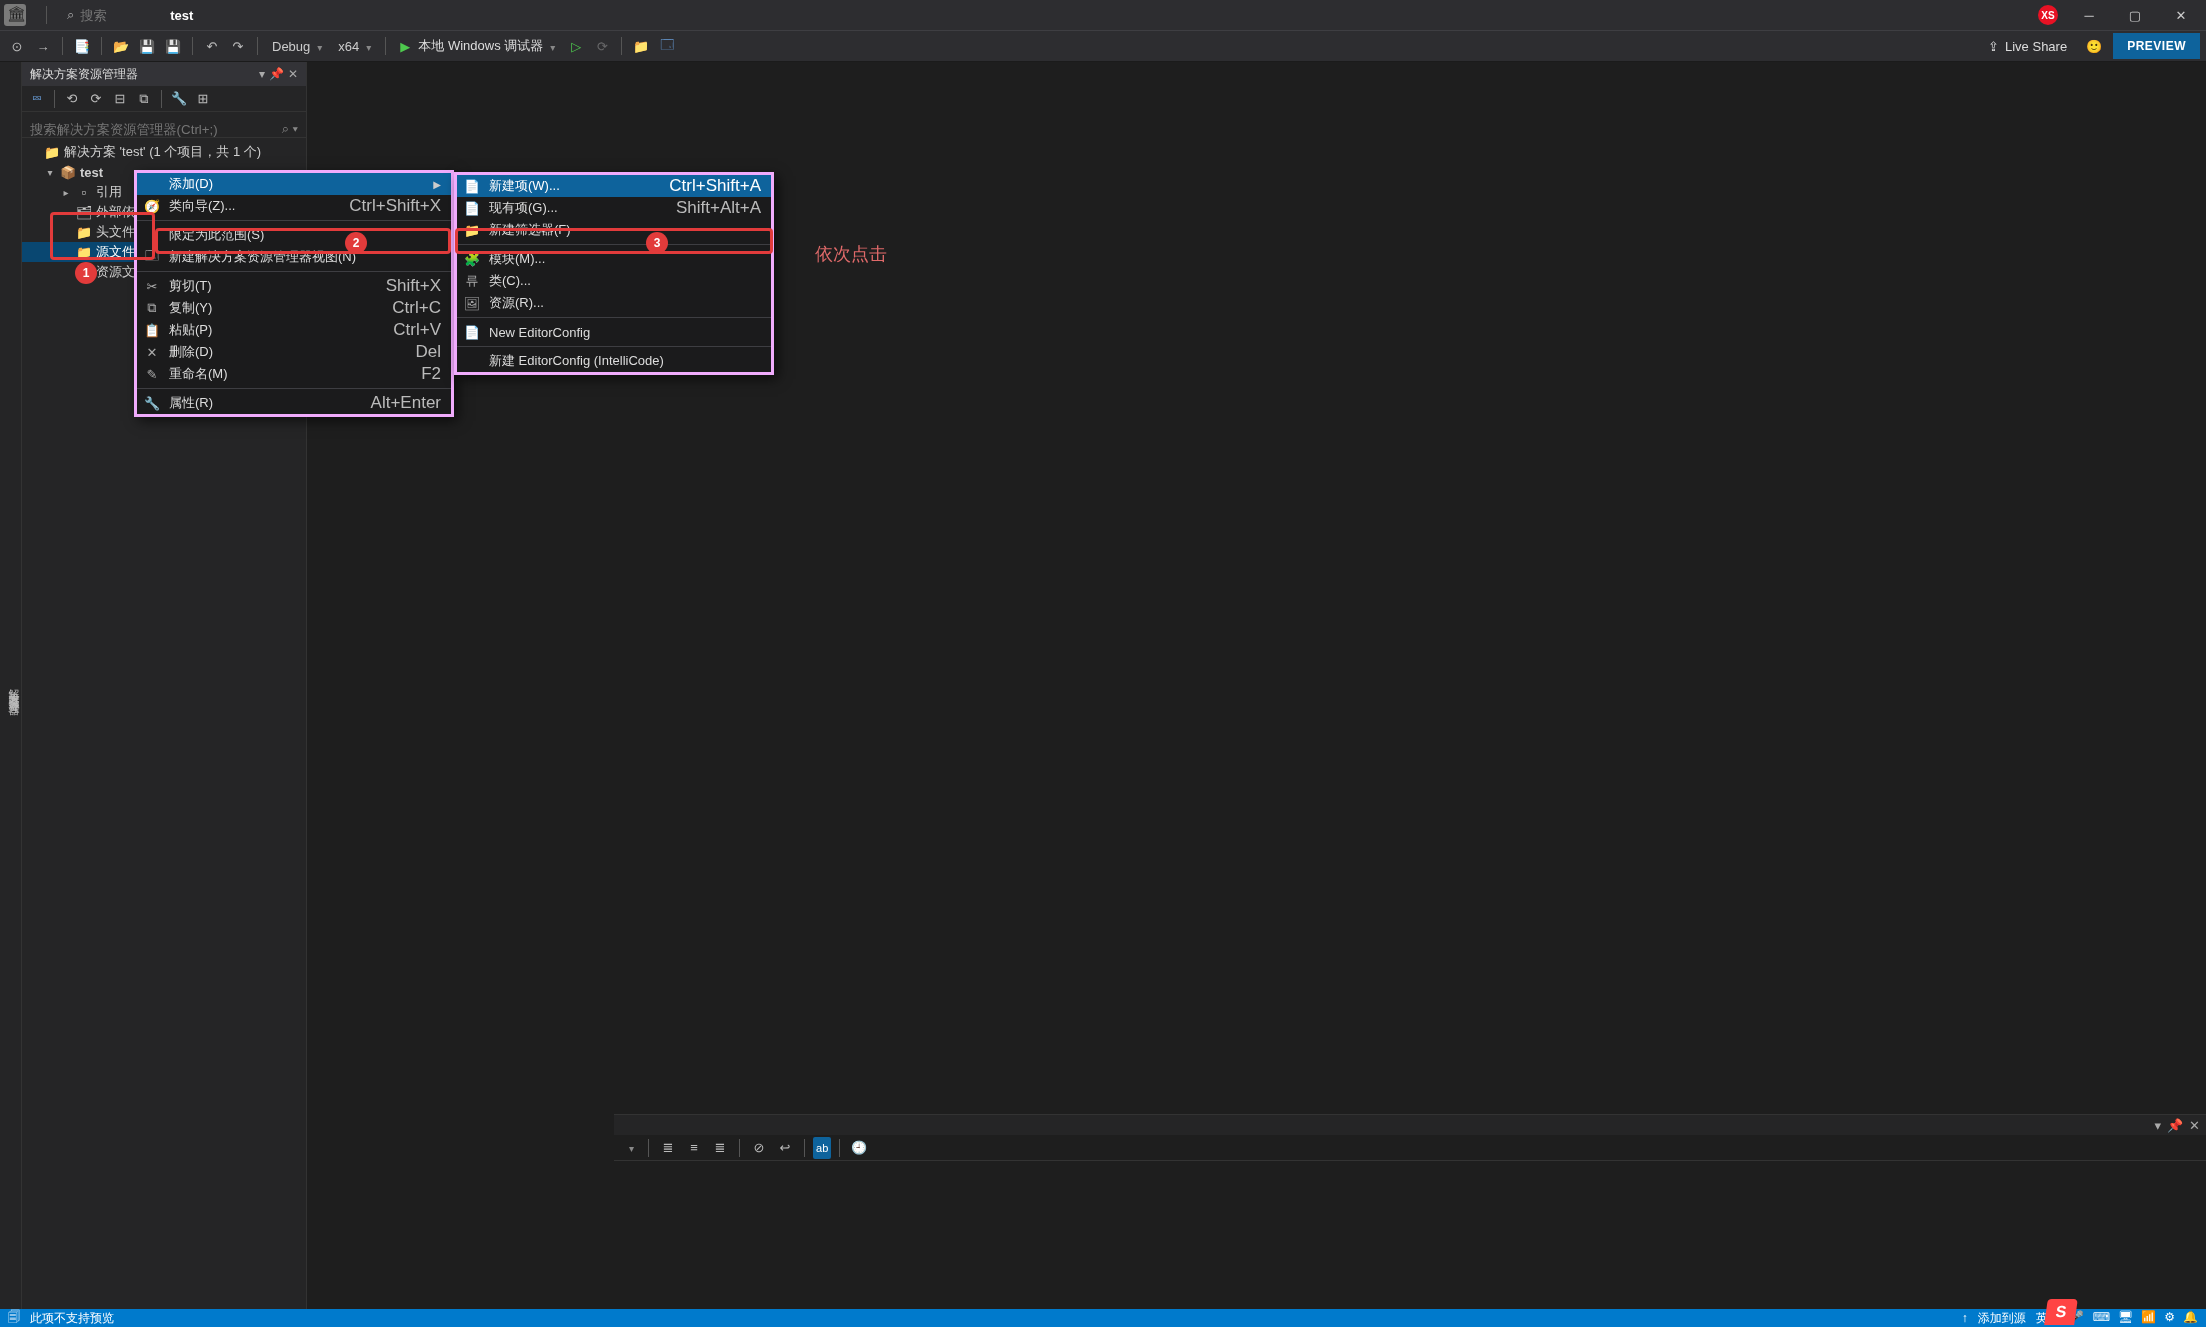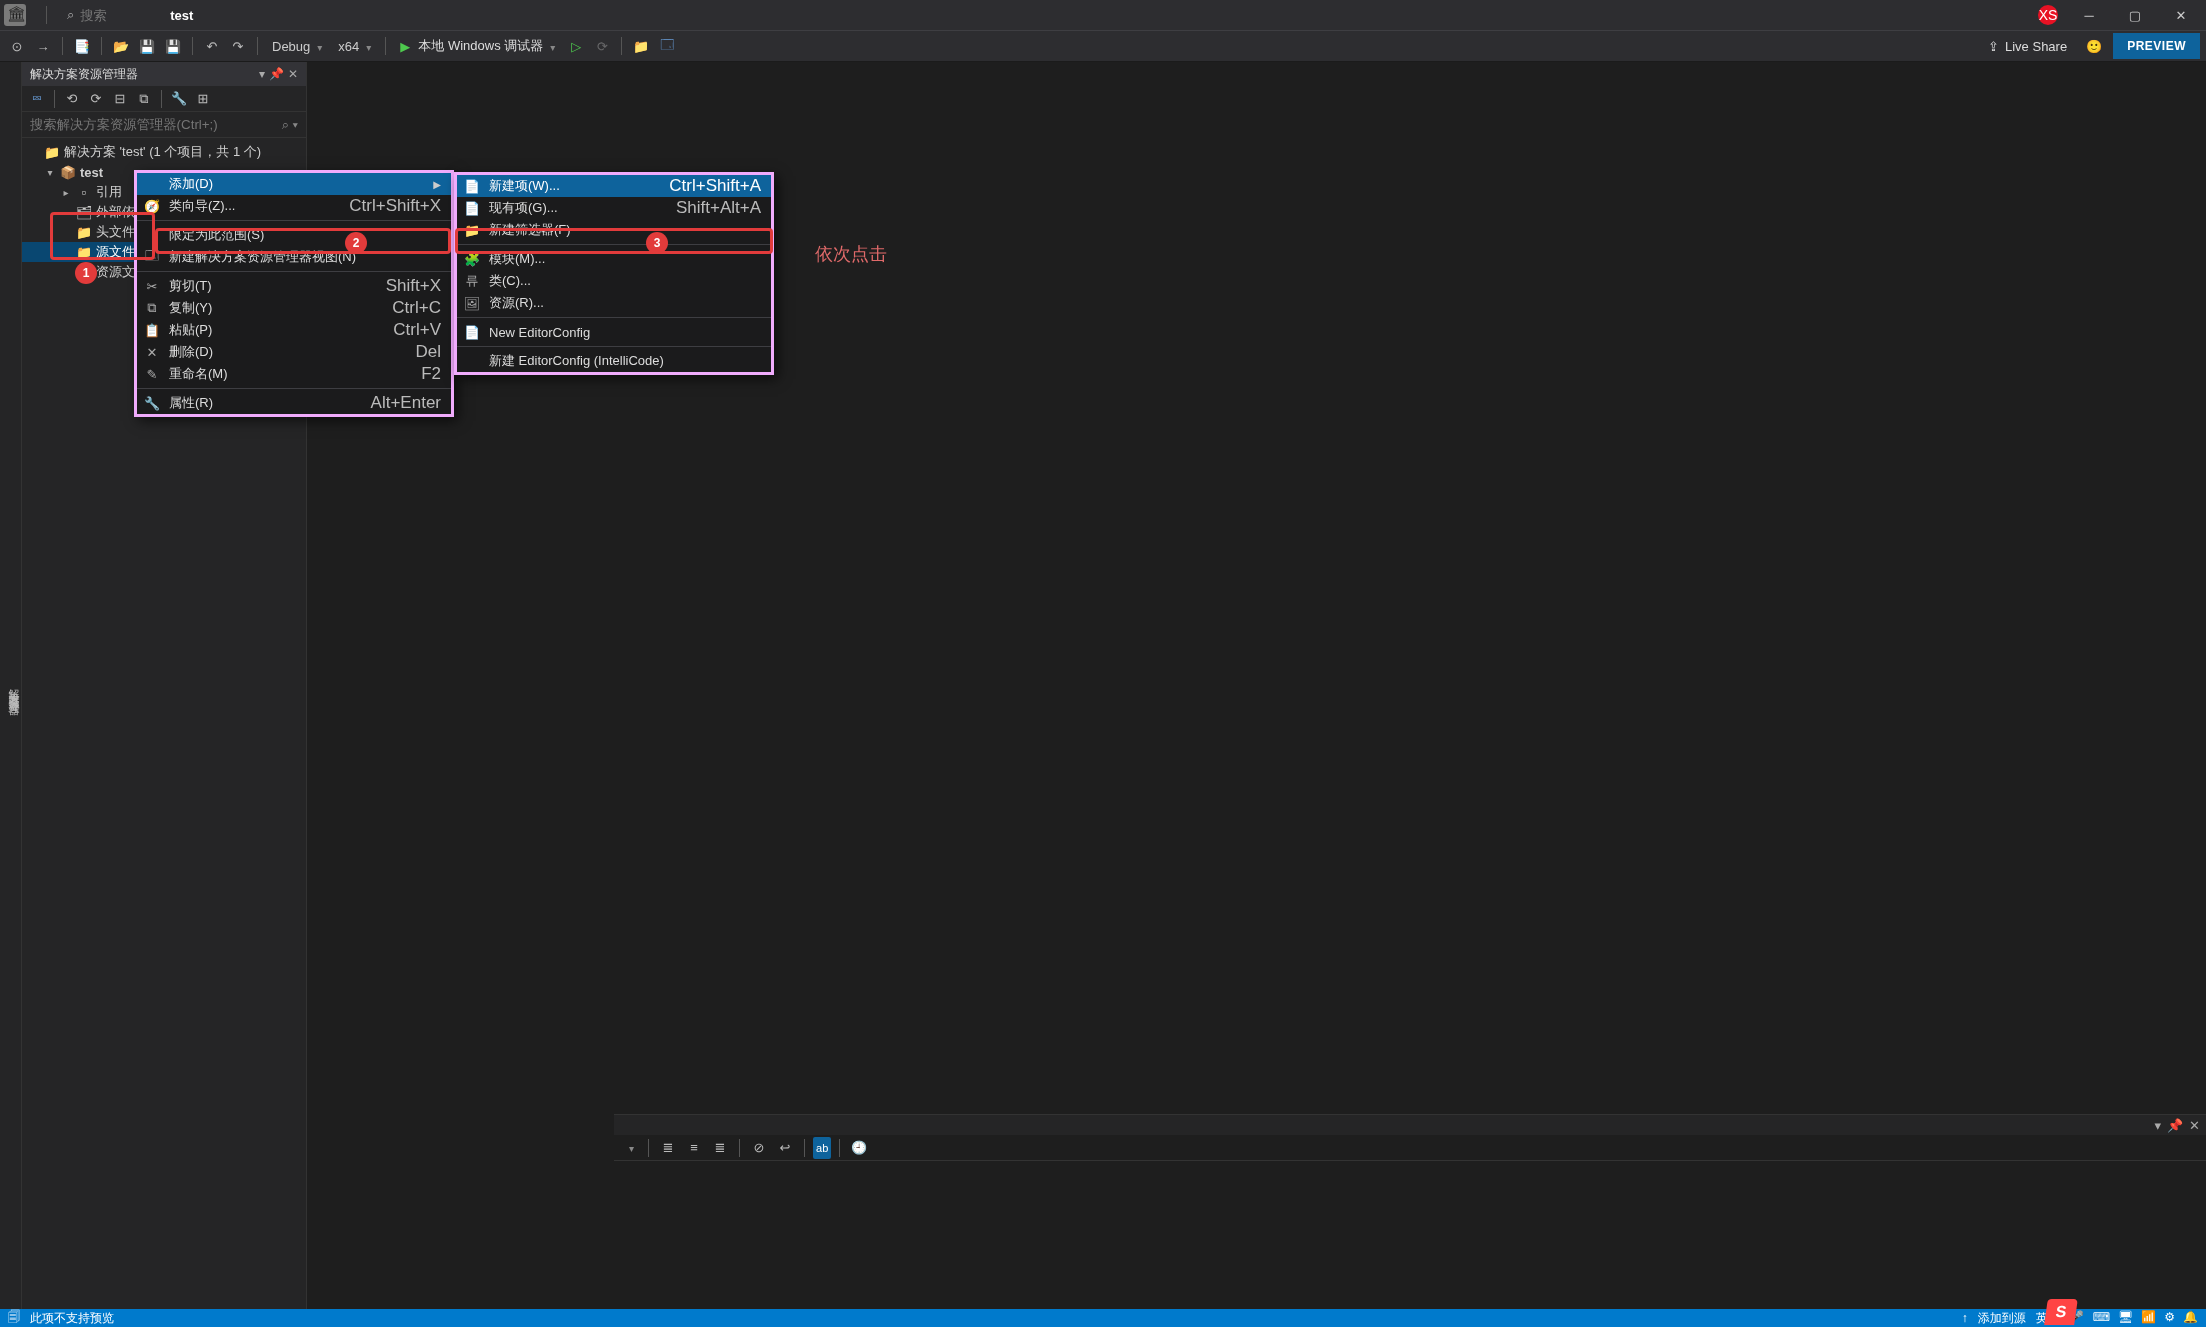--- a/index.html
+++ b/index.html
@@ -11,21 +11,21 @@
   .logo { width: 22px; height: 22px; background: #7a7a7a; border-radius: 3px; margin-right: 6px; position: relative; }
   .logo::before { content: "🏛"; position: absolute; top: 1px; left: 3px; font-size: 15px; color: #222; }
   .menu-items { display: flex; gap: 2px; }
   .menu-item { padding: 4px 9px; cursor: default; white-space: nowrap; color: #d0d0d0; }
   .title-sep { width: 1px; height: 18px; background: #555; margin: 0 10px; }
   .search-box { display: flex; align-items: center; margin-left: 6px; color: #ccc; }
   .search-box .mag { margin-right: 6px; opacity: .8; }
   .search-box input { background: transparent; border: none; color: #ccc; width: 70px; outline: none; }
   .title-name { margin-left: 16px; font-weight: 600; color: #fff; }
   .title-right { margin-left: auto; display: flex; align-items: center; gap: 16px; padding-right: 6px; }
-  .avatar-badge { width: 20px; height: 20px; border-radius: 50%; background: #e81224; color: #fff; font-size: 14px; display: flex; align-items: center; justify-content: center; font-weight: 400; }
+  .avatar-badge { width: 20px; height: 20px; border-radius: 50%; background: #e81224; color: #fff; font-size: 10px; display: flex; align-items: center; justify-content: center; font-weight: 700; }
   .win-btn { width: 30px; height: 24px; display: flex; align-items: center; justify-content: center; color: #ccc; cursor: pointer; }
 
   
   .toolbar { height: 32px; background: #2d2d30; border-top: 1px solid #3e3e42; border-bottom: 1px solid #1b1b1b; display: flex; align-items: center; padding: 0 6px; gap: 4px; }
   .tb-btn { width: 22px; height: 22px; display: flex; align-items: center; justify-content: center; color: #bbb; border-radius: 2px; }
   .tb-sep { width: 1px; height: 18px; background: #555; margin: 0 4px; }
   .tb-dd { display: flex; align-items: center; gap: 4px; padding: 2px 6px; color: #ccc; }
   .tb-dd .caret::after { content: "▾"; font-size: 10px; color: #888; margin-left: 3px; }
   .tb-play { color: #4ec94e; }
   .tb-debug-label { color: #ddd; margin-left: 4px; }
@@ -33,21 +33,21 @@
   .liveshare { display: flex; align-items: center; gap: 6px; color: #ddd; padding: 4px 8px; }
   .preview-btn { background: #0e639c; color: #fff; padding: 6px 14px; font-weight: 600; font-size: 12px; letter-spacing: .5px; }
 
   
   .main { position: absolute; top: 62px; left: 0; right: 0; bottom: 18px; display: flex; }
   .side-tab { width: 22px; background: #252526; border-right: 1px solid #333; writing-mode: vertical-rl; text-orientation: upright; padding-top: 6px; color: #bbb; font-size: 11px; letter-spacing: 2px; text-align: center; }
   .sidebar { width: 285px; background: #252526; border-right: 1px solid #333; display: flex; flex-direction: column; }
   .panel-title { height: 24px; background:#333337; color: #ddd; display:flex; align-items:center; padding: 0 8px; font-size: 12px; gap:6px;}
   .panel-title .pt-right { margin-left:auto; display:flex; gap:4px; color:#aaa; }
   .panel-toolbar { height: 26px; display:flex; align-items:center; gap:2px; padding: 0 4px; border-bottom: 1px solid #333; }
-  .panel-search { height: 26px; display:flex; align-items:center; padding: 0 8px; border-bottom: 1px solid #333; color:#888; }
+  .panel-search { height: 26px; display:flex; align-items:flex-end; padding: 0 8px; border-bottom: 1px solid #333; color:#888; }
   .panel-search input { flex:1; background: transparent; border:none; color:#ccc; outline:none; }
   .tree { flex:1; padding: 4px 0; overflow:auto; }
   .tree-row { height: 20px; display:flex; align-items:center; padding-left: 4px; gap: 4px; white-space: nowrap; cursor: default; }
   .tree-row .exp { width:12px; text-align:center; color:#aaa; font-size:10px; }
   .tree-row .ico { width:16px; text-align:center; font-size:13px; }
   .tree-indent-0 { padding-left: 6px; }
   .tree-indent-1 { padding-left: 22px; }
   .tree-indent-2 { padding-left: 38px; }
   .tree-row.selected { background:#094771; color:#fff; }
 

